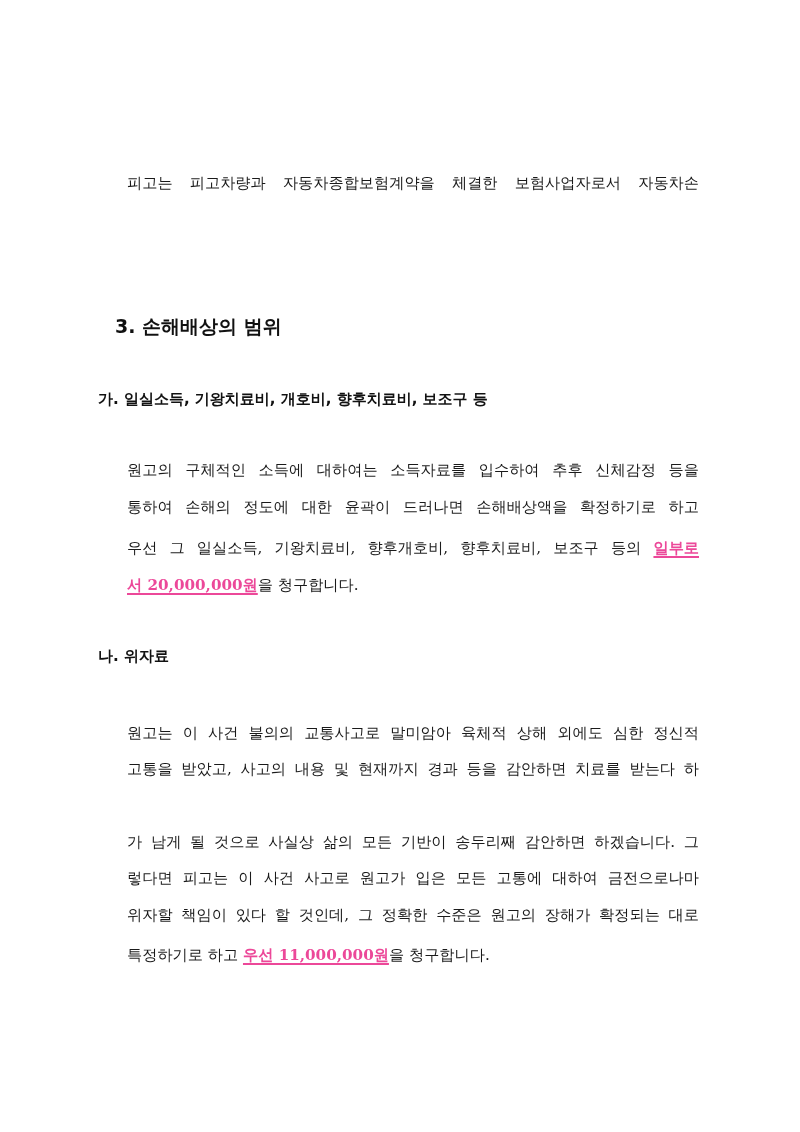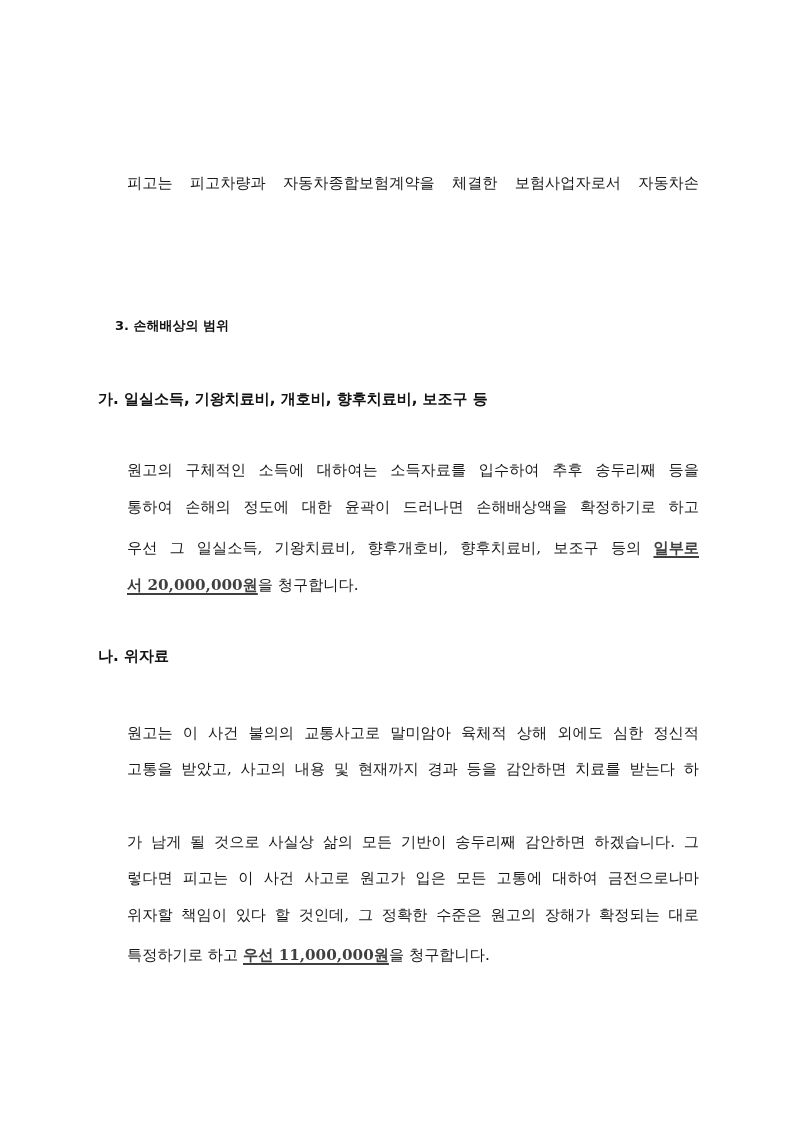--- a/index.html
+++ b/index.html
@@ -37,56 +37,56 @@
     }
     .line.last {
       text-align-last: left;
     }
     .heading {
       position: absolute;
       left: 115px;
       height: 24px;
       line-height: 24px;
       font-family: "DejaVu Sans", "Liberation Sans", sans-serif;
-      font-size: 13px;
+      font-size: 19px;
       font-weight: bold;
       white-space: nowrap;
       color: #111111;
     }
     .subheading {
       position: absolute;
       left: 98px;
       height: 24px;
       line-height: 24px;
       font-family: "DejaVu Sans", "Liberation Sans", sans-serif;
       font-size: 15px;
       font-weight: bold;
       white-space: nowrap;
       color: #111111;
     }
     .emph {
       font-weight: bold;
       text-decoration: underline;
       text-decoration-thickness: 2px;
       text-underline-offset: 3px;
-      color: #404040;
+      color: #ec4899;
     }
   </style>
 </head>
 <body>
 
 <div class="page">
 
   <div class="line" style="top:171px;">피고는 피고차량과 자동차종합보험계약을 체결한 보험사업자로서 자동차손</div>
 
   <div class="heading" style="top:314px;">3. 손해배상의 범위</div>
 
   <div class="subheading" style="top:387px;">가. 일실소득, 기왕치료비, 개호비, 향후치료비, 보조구 등</div>
 
-  <div class="line" style="top:458px;">원고의 구체적인 소득에 대하여는 소득자료를 입수하여 추후 송두리째 등을</div>
+  <div class="line" style="top:458px;">원고의 구체적인 소득에 대하여는 소득자료를 입수하여 추후 신체감정 등을</div>
   <div class="line" style="top:495px;">통하여 손해의 정도에 대한 윤곽이 드러나면 손해배상액을 확정하기로 하고</div>
   <div class="line" style="top:536px;"><span>우선 그 일실소득, 기왕치료비, 향후개호비, 향후치료비, 보조구 등의 </span><span class="emph">일부로</span></div>
   <div class="line last" style="top:573px;"><span class="emph">서 20,000,000원</span><span>을 청구합니다.</span></div>
 
   <div class="subheading" style="top:644px;">나. 위자료</div>
 
   <div class="line" style="top:757px;">고통을 받았고, 사고의 내용 및 현재까지 경과 등을 감안하면 치료를 받는다 하</div>
   <div class="line" style="top:721px;">원고는 이 사건 불의의 교통사고로 말미암아 육체적 상해 외에도 심한 정신적</div>
   <div class="line" style="top:830px;">가 남게 될 것으로 사실상 삶의 모든 기반이 송두리째 감안하면 하겠습니다. 그</div>
   <div class="line" style="top:866px;">렇다면 피고는 이 사건 사고로 원고가 입은 모든 고통에 대하여 금전으로나마</div>

